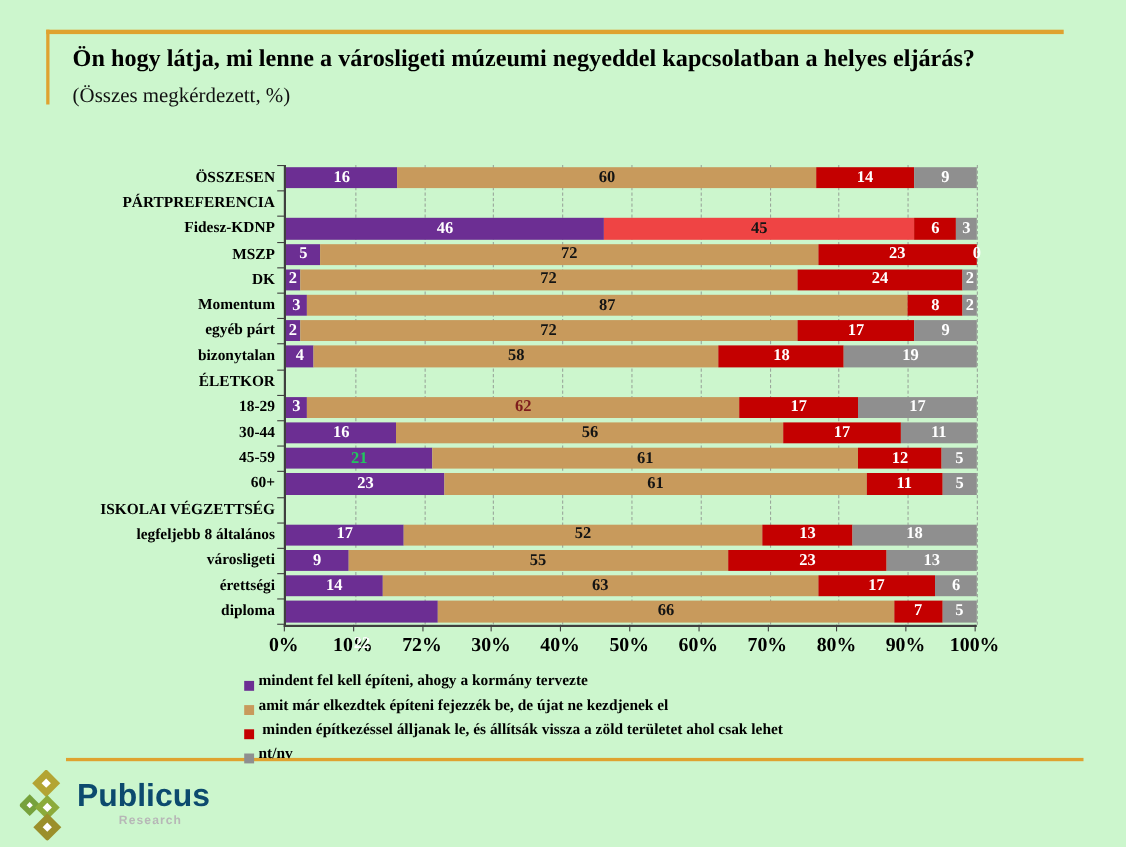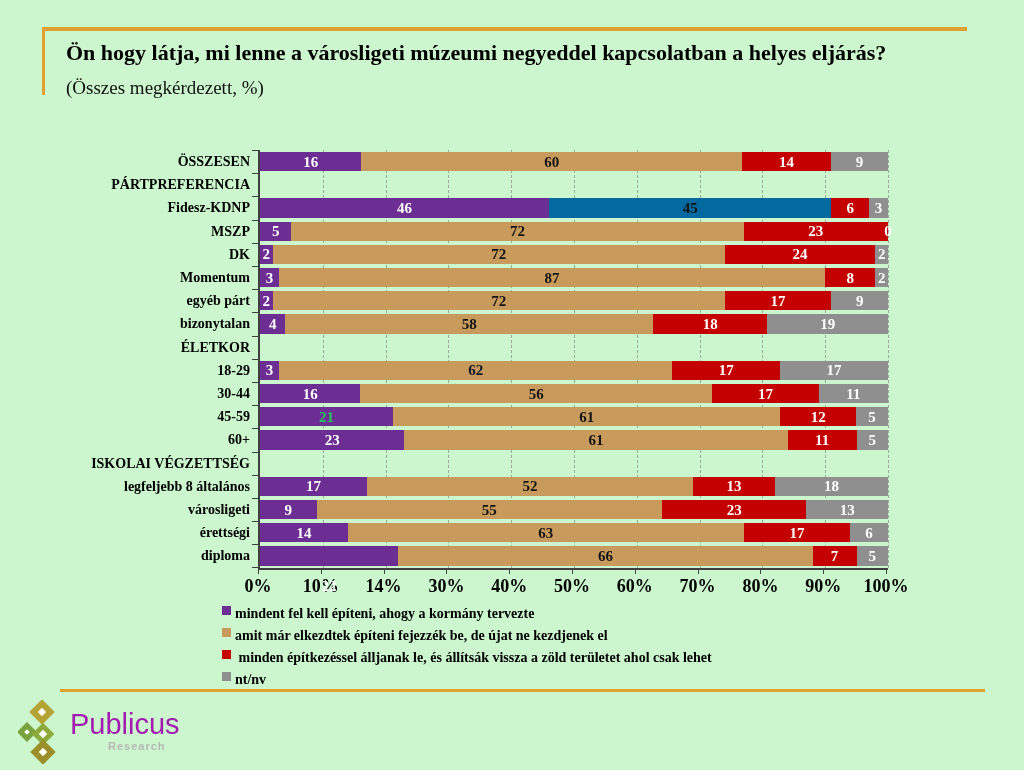--- a/index.html
+++ b/index.html
@@ -17,26 +17,26 @@
   .plot{position:absolute;left:258px;top:150px;width:628px;height:418px;border-left:2px solid #3f3f3f;border-bottom:2px solid #3f3f3f;}
   .gridline{position:absolute;top:0;bottom:0;width:0;border-left:1px dashed #9aa79b;z-index:0;}
   .cat-tick{position:absolute;left:-8px;width:8px;height:1px;background:#3f3f3f;z-index:1;}
   .bar{position:absolute;left:0;width:100%;display:flex;z-index:2;}
   .seg{position:relative;height:100%;}
   .seg-label{position:absolute;left:50%;top:50%;transform:translate(-50%,-50%);font-weight:bold;font-size:15px;white-space:nowrap;z-index:3;}
   .x-axis{position:absolute;left:258px;top:568px;width:628px;height:40px;}
   .x-tick{position:absolute;top:0;width:1px;height:6px;background:#3f3f3f;}
   .x-label{position:absolute;top:8px;width:80px;text-align:center;font-weight:bold;font-size:18px;color:#000;}
   .legend{position:absolute;left:222px;top:606px;}
-  .legend-item{display:flex;align-items:flex-start;height:22px;}
+  .legend-item{display:flex;align-items:flex-end;height:22px;}
   .legend-swatch{width:9px;height:9px;margin-right:4px;flex:0 0 9px;}
   .legend-label{font-weight:bold;font-size:14px;color:#000;white-space:pre;}
   .logo{position:absolute;left:18px;top:700px;display:flex;align-items:flex-start;}
   .logo-text{margin-left:4px;margin-top:10px;font-family:"Liberation Sans","DejaVu Sans",sans-serif;}
-  .logo-name{font-size:29px;font-weight:normal;color:#a21caf;letter-spacing:0px;line-height:29px;}
+  .logo-name{font-size:29px;font-weight:bold;color:#0c4a6e;letter-spacing:0px;line-height:29px;}
   .logo-sub{font-size:11px;font-weight:bold;color:#b7b7b7;margin-left:38px;margin-top:1px;letter-spacing:1px;}
 </style>
 </head>
 <body>
 
 <div class="slide">
   <div class="rule rule-top"></div>
   <div class="rule rule-left"></div>
   <div class="rule rule-bottom"></div>
 
@@ -90,21 +90,21 @@
         <div class="seg" style="width: 9.09091%; background: rgb(143, 143, 143);">
           <span class="seg-label" style="color: rgb(255, 255, 255);">9</span>
         </div>
       </div>
       <div class="cat-tick" style="top: 23.2px;"></div>
       <div class="cat-tick" style="top: 46.4px;"></div>
       <div class="bar" style="top: 48.3px; height: 19.4px;">
         <div class="seg" style="width: 46%; background: rgb(108, 46, 147);">
           <span class="seg-label" style="color: rgb(255, 255, 255);">46</span>
         </div>
-        <div class="seg" style="width: 45%; background: #0369a1;">
+        <div class="seg" style="width: 45%; background: #ef4444;">
           <span class="seg-label" style="color: rgb(20, 20, 20);">45</span>
         </div>
         <div class="seg" style="width: 6%; background: rgb(196, 0, 0);">
           <span class="seg-label" style="color: rgb(255, 255, 255);">6</span>
         </div>
         <div class="seg" style="width: 3%; background: rgb(143, 143, 143);">
           <span class="seg-label" style="color: rgb(255, 255, 255);">3</span>
         </div>
       </div>
       <div class="cat-tick" style="top: 69.6px;"></div>
@@ -182,21 +182,21 @@
           <span class="seg-label" style="color: rgb(255, 255, 255);">19</span>
         </div>
       </div>
       <div class="cat-tick" style="top: 185.6px;"></div>
       <div class="cat-tick" style="top: 208.8px;"></div>
       <div class="bar" style="top: 210.7px; height: 19.4px;">
         <div class="seg" style="width: 3.0303%; background: rgb(108, 46, 147);">
           <span class="seg-label" style="color: rgb(255, 255, 255);">3</span>
         </div>
         <div class="seg" style="width: 62.6263%; background: rgb(200, 154, 92);">
-          <span class="seg-label" style="color: #0f172a;">62</span>
+          <span class="seg-label" style="color: #7f1d1d;">62</span>
         </div>
         <div class="seg" style="width: 17.1717%; background: rgb(196, 0, 0);">
           <span class="seg-label" style="color: rgb(255, 255, 255);">17</span>
         </div>
         <div class="seg" style="width: 17.1717%; background: rgb(143, 143, 143);">
           <span class="seg-label" style="color: rgb(255, 255, 255);">17</span>
         </div>
       </div>
       <div class="cat-tick" style="top: 232px;"></div>
       <div class="bar" style="top: 233.9px; height: 19.4px;">
@@ -305,21 +305,21 @@
         </div>
       </div>
       <div class="cat-tick" style="top: 416.6px;"></div>
     </div>
   <div class="x-axis">
       <div class="x-tick" style="left: 0%;"></div>
       <div class="x-label" style="left: calc(0% - 40px);">0%</div>
       <div class="x-tick" style="left: 10%;"></div>
       <div class="x-label" style="left: calc(10% - 40px);">10%</div>
       <div class="x-tick" style="left: 20%;"></div>
-      <div class="x-label" style="left: calc(20% - 40px);">14%</div>
+      <div class="x-label" style="left: calc(20% - 40px);">72%</div>
       <div class="x-tick" style="left: 30%;"></div>
       <div class="x-label" style="left: calc(30% - 40px);">30%</div>
       <div class="x-tick" style="left: 40%;"></div>
       <div class="x-label" style="left: calc(40% - 40px);">40%</div>
       <div class="x-tick" style="left: 50%;"></div>
       <div class="x-label" style="left: calc(50% - 40px);">50%</div>
       <div class="x-tick" style="left: 60%;"></div>
       <div class="x-label" style="left: calc(60% - 40px);">60%</div>
       <div class="x-tick" style="left: 70%;"></div>
       <div class="x-label" style="left: calc(70% - 40px);">70%</div>

